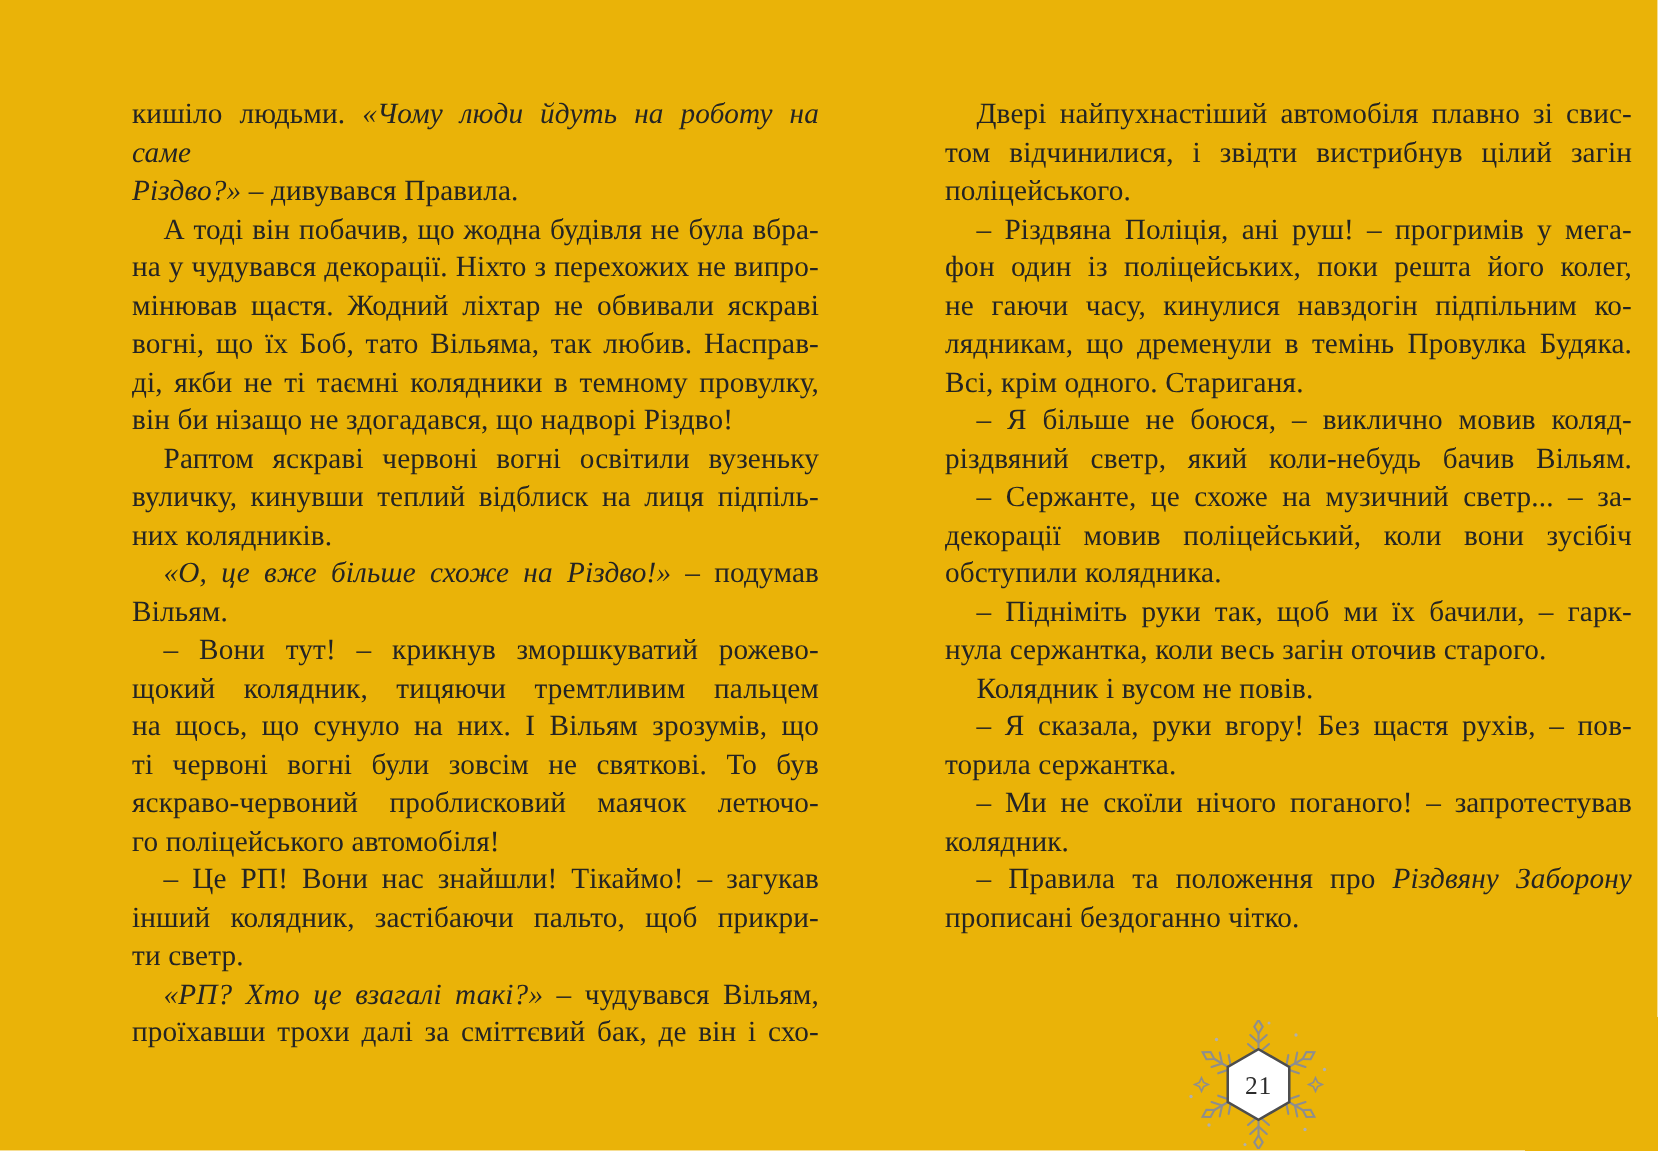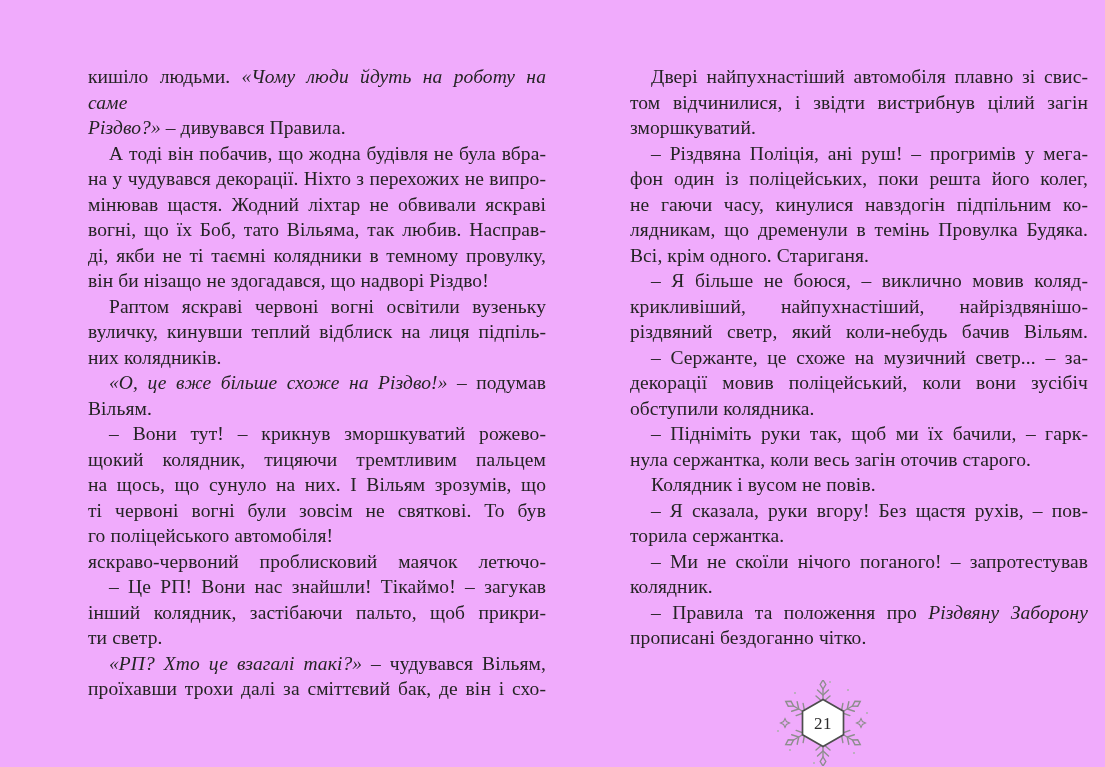--- a/index.html
+++ b/index.html
@@ -1,20 +1,20 @@
 <!DOCTYPE html>
 <html><head>
 <meta charset="utf-8">
 <style>
   html, body { margin: 0; padding: 0; background: #ffffff; }
   .spread {
     position: relative;
     width: 1105px;
     height: 767px;
-    background: #f0abfc;
+    background: #eab308;
     color: #242424;
     font-family: "Liberation Serif", serif;
     overflow: hidden;
   }
   .text-col {
     position: absolute;
     top: 64px;
     width: 458px;
     font-size: 19.5px;
     line-height: 25.5px;
@@ -26,21 +26,21 @@
   .line.just { text-align: justify; text-align-last: justify; }
   .line.ind  { text-indent: 21px; }
   .it { font-style: italic; }
   .folio {
     position: absolute;
     top: 680px;
     width: 110px;
     height: 86px;
   }
   #folio-left  { left: 233px; }
-  #folio-right { left: 768px; }
+  #folio-right { left: 784px; }
   .folio svg { display: block; }
   .folio text {
     font-family: "Liberation Serif", serif;
     font-size: 17px;
     letter-spacing: 0.5px;
   }
   .defs-holder { position: absolute; width: 0; height: 0; overflow: hidden; }
 </style>
 </head>
 <body>
@@ -112,40 +112,39 @@
       <div class="line just"><span>ді, якби не ті таємні колядники в темному провулку,</span></div>
       <div class="line"><span>він би нізащо не здогадався, що надворі Різдво!</span></div>
       <div class="line just ind"><span>Раптом яскраві червоні вогні освітили вузеньку</span></div>
       <div class="line just"><span>вуличку, кинувши теплий відблиск на лиця підпіль-</span></div>
       <div class="line"><span>них колядників.</span></div>
       <div class="line just ind"><span class="it">«О, це вже більше схоже на Різдво!»</span><span> – подумав Вільям.</span></div>
       <div class="line just ind"><span>– Вони тут! – крикнув зморшкуватий рожево-</span></div>
       <div class="line just"><span>щокий колядник, тицяючи тремтливим пальцем</span></div>
       <div class="line just"><span>на щось, що сунуло на них. І Вільям зрозумів, що</span></div>
       <div class="line just"><span>ті червоні вогні були зовсім не святкові. То був</span></div>
+      <div class="line just"><span>яскраво-червоний проблисковий маячок летючо-</span></div>
       <div class="line"><span>го поліцейського автомобіля!</span></div>
-      <div class="line just"><span>яскраво-червоний проблисковий маячок летючо-</span></div>
       <div class="line just ind"><span>– Це РП! Вони нас знайшли! Тікаймо! – загукав</span></div>
       <div class="line just"><span>інший колядник, застібаючи пальто, щоб прикри-</span></div>
       <div class="line"><span>ти светр.</span></div>
       <div class="line just ind"><span class="it">«РП? Хто це взагалі такі?»</span><span> – чудувався Вільям,</span></div>
       <div class="line just"><span>проїхавши трохи далі за сміттєвий бак, де він і схо-</span></div>
     </div>
 
   <div class="text-col" id="col-right">
       <div class="line just ind"><span>Двері найпухнастіший автомобіля плавно зі свис-</span></div>
       <div class="line just"><span>том відчинилися, і звідти вистрибнув цілий загін</span></div>
-      <div class="line"><span>зморшкуватий.</span></div>
+      <div class="line"><span>поліцейського.</span></div>
       <div class="line just ind"><span>– Різдвяна Поліція, ані руш! – прогримів у мега-</span></div>
       <div class="line just"><span>фон один із поліцейських, поки решта його колег,</span></div>
       <div class="line just"><span>не гаючи часу, кинулися навздогін підпільним ко-</span></div>
       <div class="line just"><span>лядникам, що дременули в темінь Провулка Будяка.</span></div>
       <div class="line"><span>Всі, крім одного. Стариганя.</span></div>
       <div class="line just ind"><span>– Я більше не боюся, – виклично мовив коляд-</span></div>
-      <div class="line just"><span>крикливіший, найпухнастіший, найріздвянішо-</span></div>
       <div class="line just"><span>різдвяний светр, який коли-небудь бачив Вільям.</span></div>
       <div class="line just ind"><span>– Сержанте, це схоже на музичний светр... – за-</span></div>
       <div class="line just"><span>декорації мовив поліцейський, коли вони зусібіч</span></div>
       <div class="line"><span>обступили колядника.</span></div>
       <div class="line just ind"><span>– Підніміть руки так, щоб ми їх бачили, – гарк-</span></div>
       <div class="line"><span>нула сержантка, коли весь загін оточив старого.</span></div>
       <div class="line ind"><span>Колядник і вусом не повів.</span></div>
       <div class="line just ind"><span>– Я сказала, руки вгору! Без щастя рухів, – пов-</span></div>
       <div class="line"><span>торила сержантка.</span></div>
       <div class="line just ind"><span>– Ми не скоїли нічого поганого! – запротестував</span></div>

